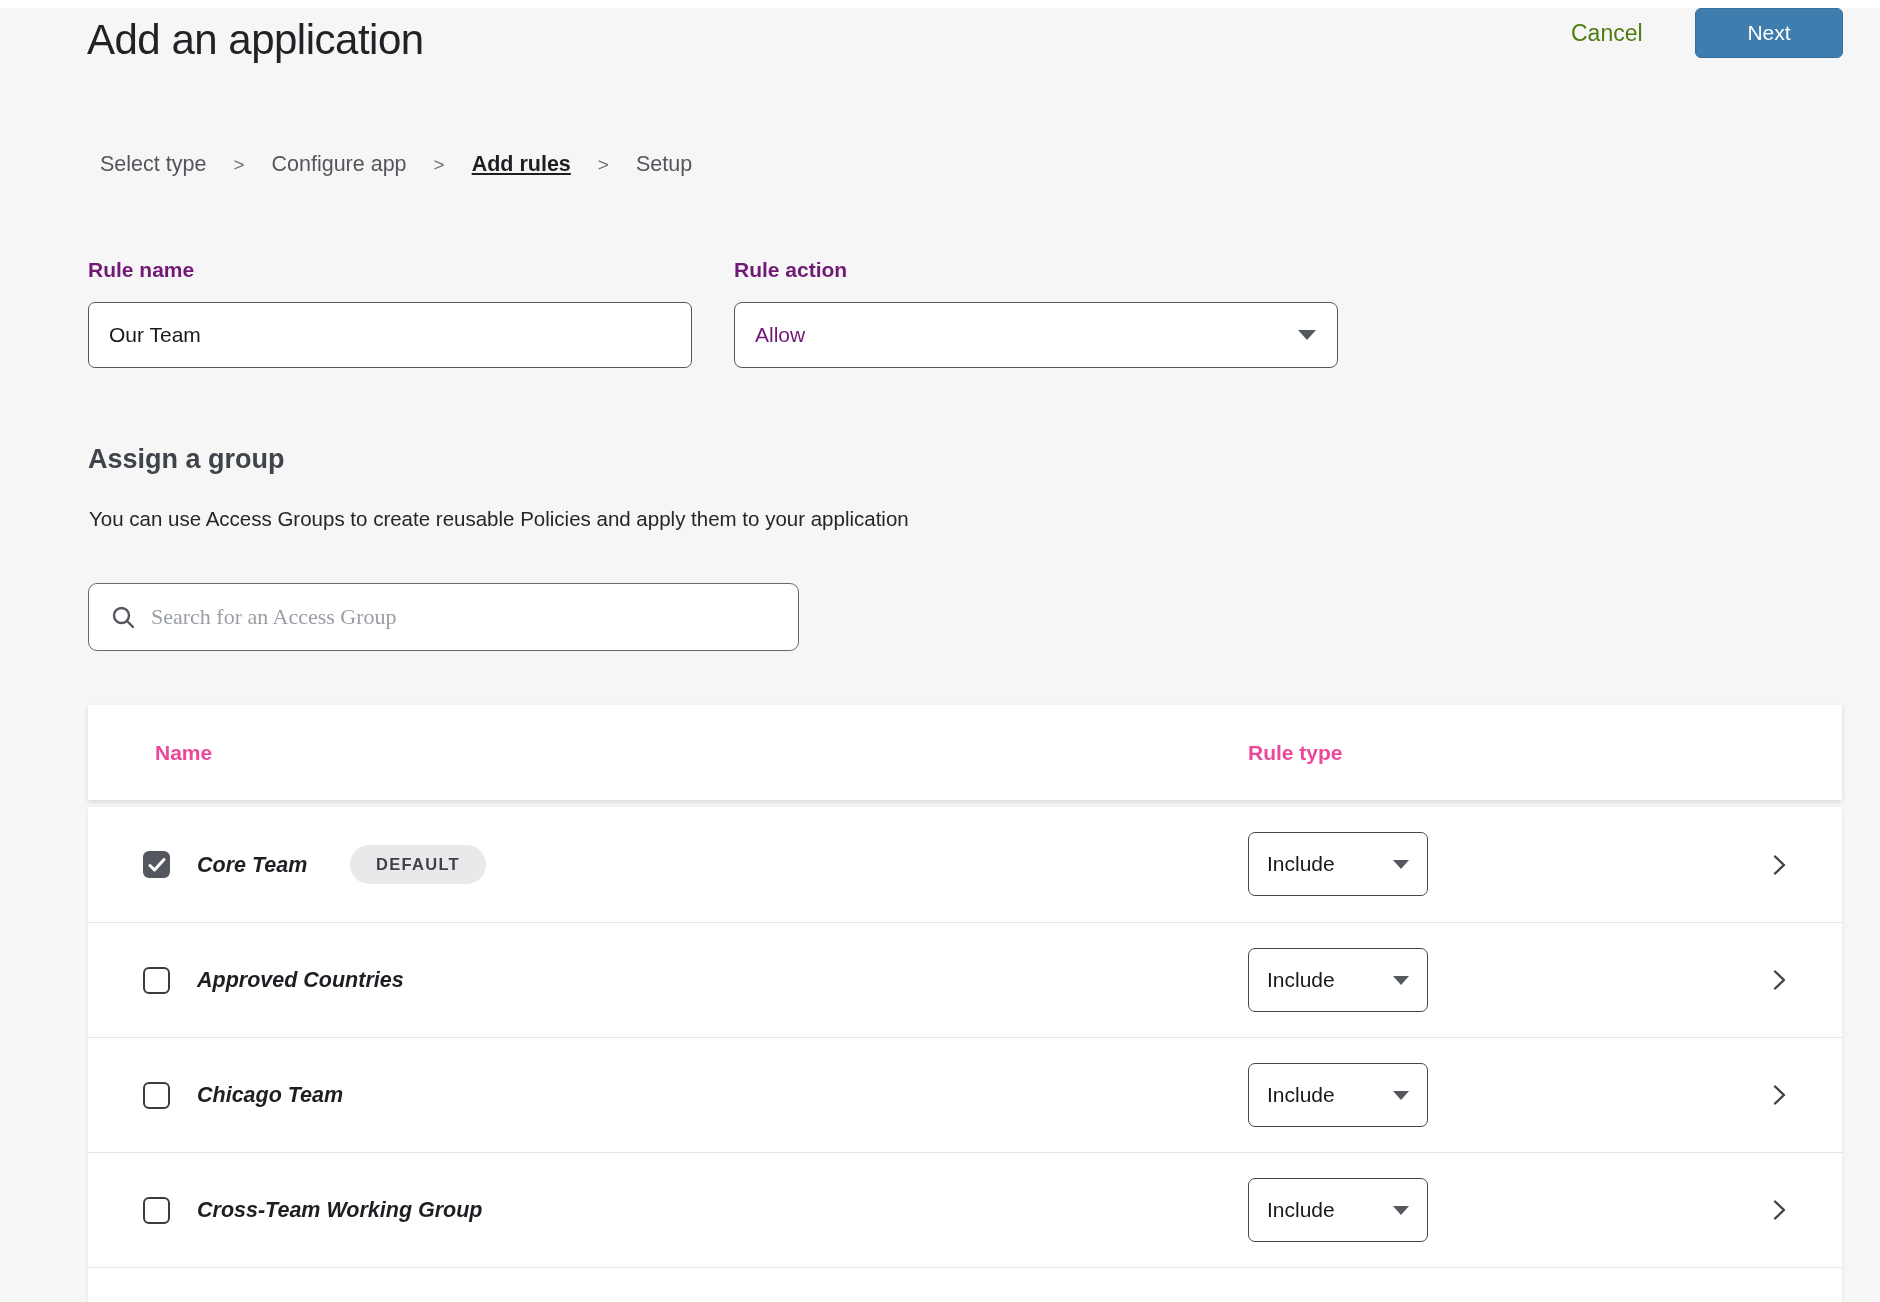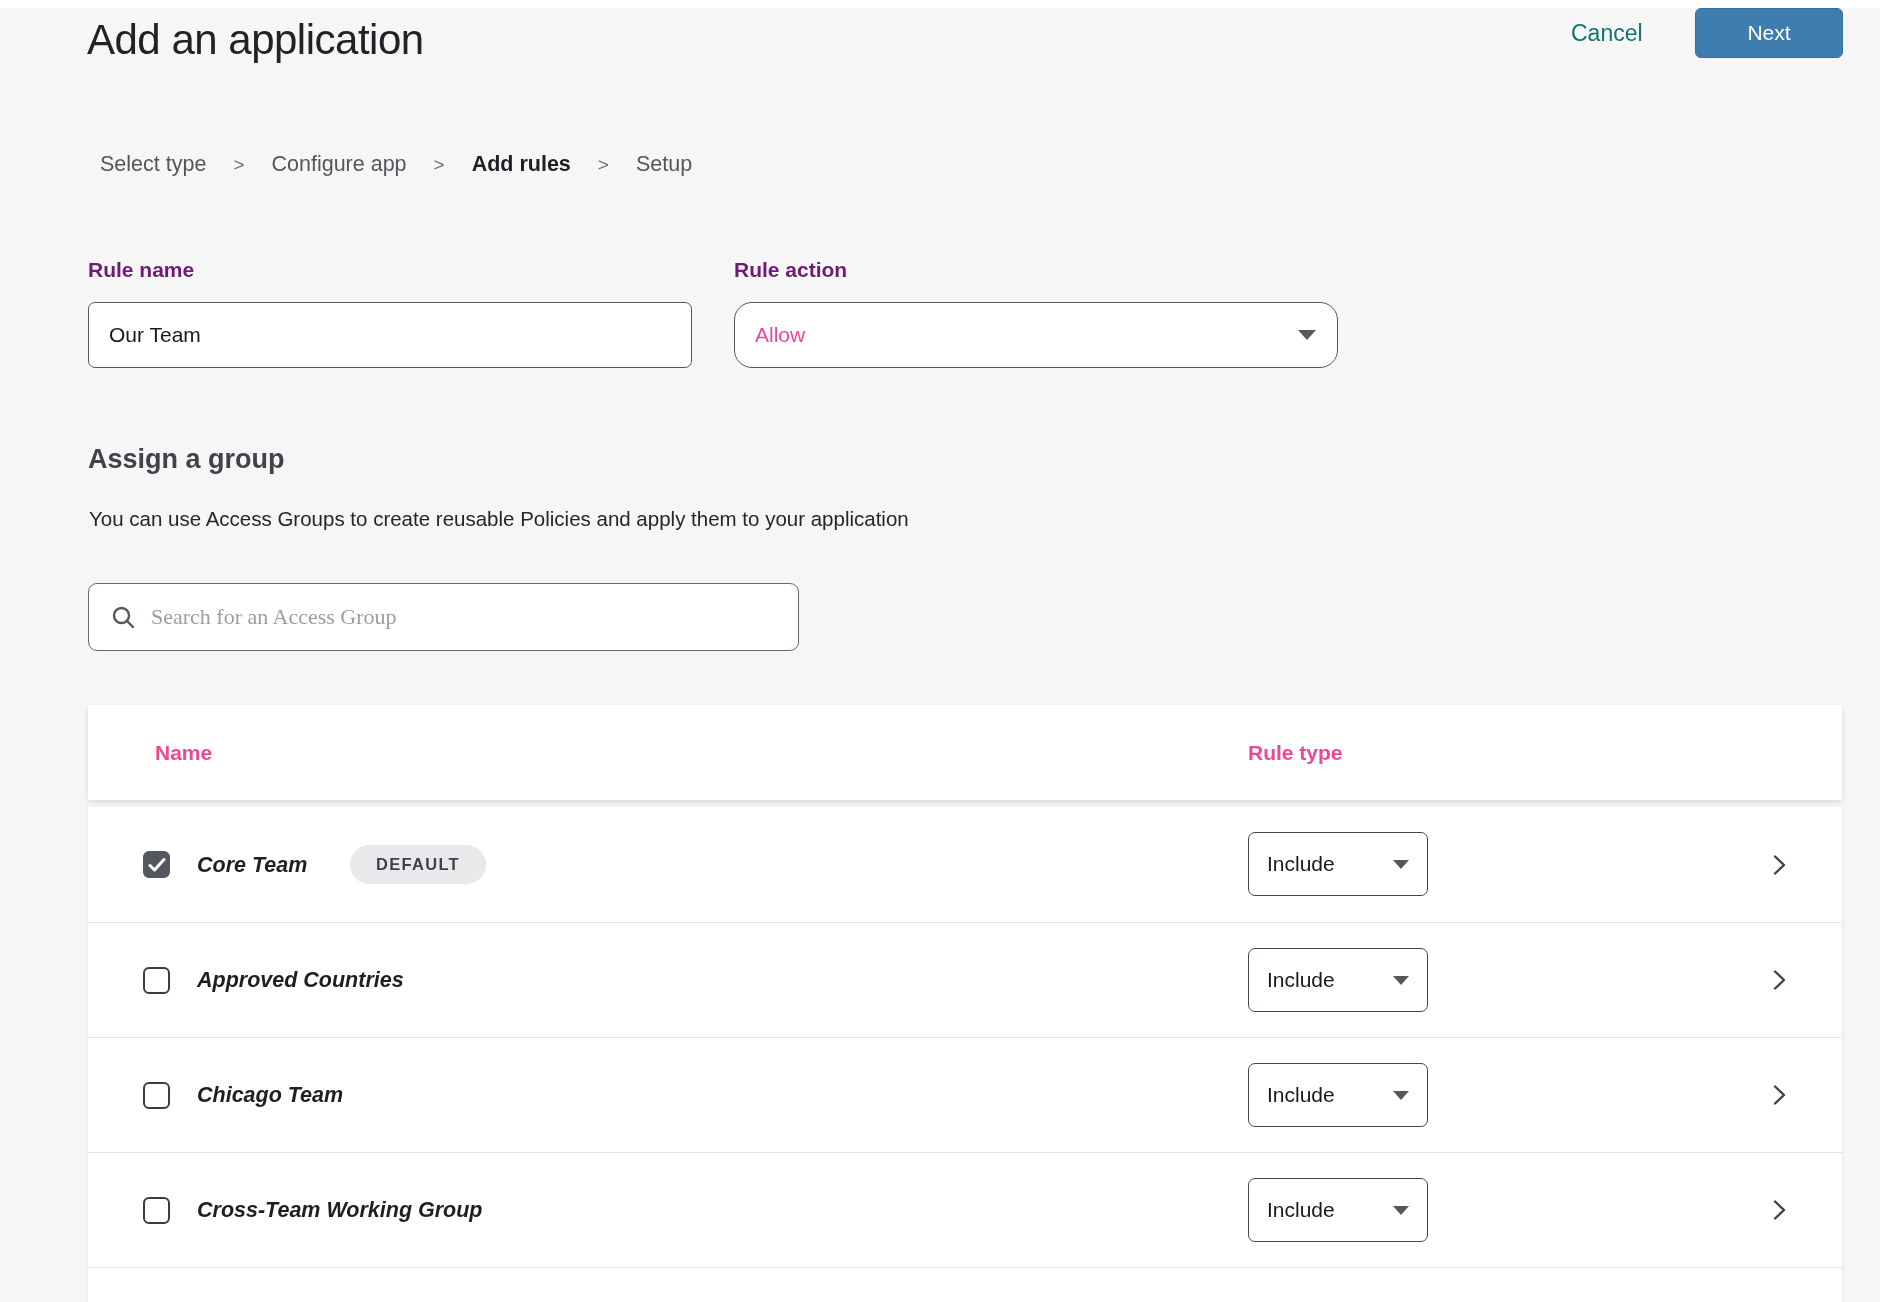--- a/index.html
+++ b/index.html
@@ -4,39 +4,39 @@
 <style>
   * { margin: 0; padding: 0; box-sizing: border-box; }
   html, body { width: 1880px; height: 1302px; overflow: hidden; }
   body { font-family: "Liberation Sans", sans-serif; background: #f6f6f7; }
   #app { position: relative; width: 1880px; height: 1302px; background: #f6f6f7; }
 
   .top-white-strip { position: absolute; left: 0; top: 0; width: 1880px; height: 8px; background: #ffffff; }
 
   .page-title { position: absolute; left: 87px; top: 16px; font-size: 42px; font-weight: 500; color: #202225; letter-spacing: -0.5px; }
 
-  .cancel-link { position: absolute; left: 1571px; top: 20px; font-size: 23px; color: #0f766e; cursor: pointer; }
+  .cancel-link { position: absolute; left: 1571px; top: 20px; font-size: 23px; color: #4d7c0f; cursor: pointer; }
   .next-button { position: absolute; left: 1695px; top: 8px; width: 148px; height: 50px; background: #3e7dad; border: 1px solid #36719e;
     border-radius: 6px; color: #ffffff; font-size: 21px; display: flex; align-items: center; justify-content: center; cursor: pointer; }
 
   .breadcrumb { position: absolute; left: 100px; top: 152px; display: flex; align-items: center; gap: 27px; font-size: 21.5px; color: #53575c; }
   .breadcrumb .sep { color: #6b6f74; font-size: 19px; }
   .breadcrumb .step { cursor: pointer; }
-  .breadcrumb .step.active { font-weight: 700; color: #1d1f23; }
+  .breadcrumb .step.active { font-weight: 700; color: #1d1f23; text-decoration: underline; }
 
   .field-label { position: absolute; top: 258px; font-size: 21px; font-weight: 700; color: #701a75; }
   .label-rule-name { left: 88px; }
   .label-rule-action { left: 734px; }
 
   .text-input { position: absolute; top: 302px; height: 66px; background: #fff; border: 1px solid #54575c; border-radius: 7px;
     font-family: "Liberation Sans", sans-serif; font-size: 21px; color: #17191c; padding: 4px 20px; outline: none; }
   .rule-name-input { left: 88px; width: 604px; }
 
-  .select-box { position: absolute; background: #fff; border: 1px solid #54575c; border-radius: 18px; display: flex; align-items: center;
-    font-size: 21px; color: #ec4899; padding: 0 20px; cursor: pointer; }
+  .select-box { position: absolute; background: #fff; border: 1px solid #54575c; border-radius: 8px; display: flex; align-items: center;
+    font-size: 21px; color: #701a75; padding: 0 20px; cursor: pointer; }
   .rule-action-select { left: 734px; top: 302px; width: 604px; height: 66px; }
   .tri-down { width: 0; height: 0; border-left: 9px solid transparent; border-right: 9px solid transparent; border-top: 10px solid #545960;
     position: absolute; right: 21px; top: 50%; margin-top: -5px; }
 
   .section-heading { position: absolute; left: 88px; top: 444px; font-size: 27px; font-weight: 700; color: #3f434a; }
   .section-desc { position: absolute; left: 89px; top: 507px; font-size: 20.5px; color: #24262a; }
 
   .search-box { position: absolute; left: 88px; top: 583px; width: 711px; height: 68px; background: #fff; border: 1px solid #66696f;
     border-radius: 9px; display: flex; align-items: center; }
   .search-box svg { position: absolute; left: 21px; top: 20px; }

